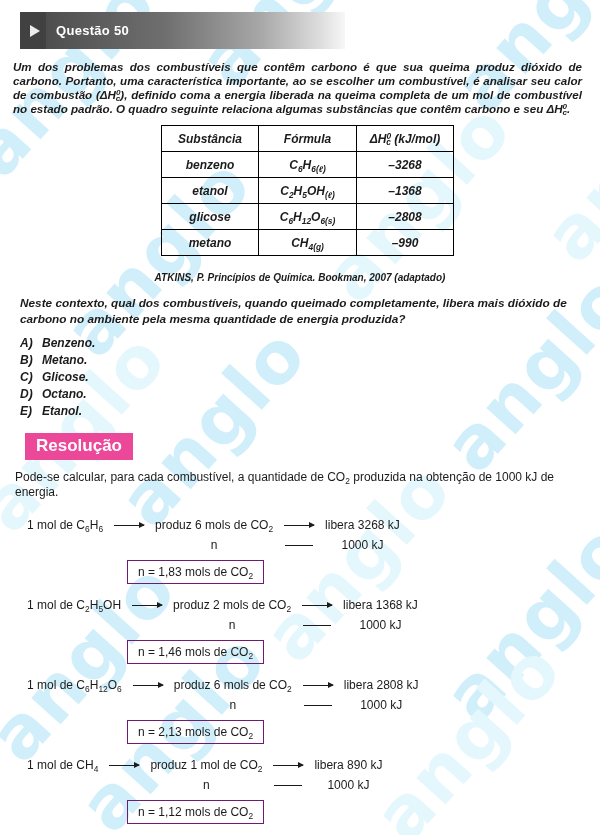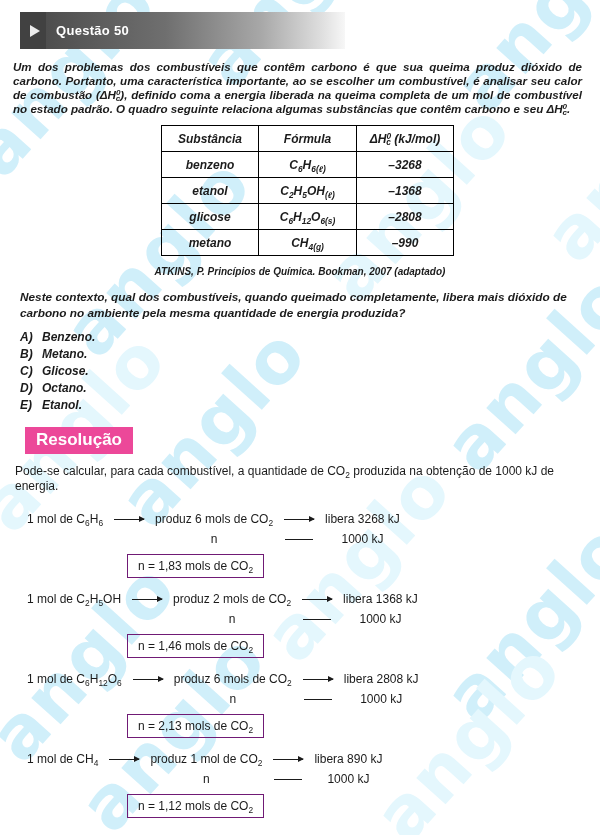--- a/index.html
+++ b/index.html
@@ -43,21 +43,21 @@
   
   .intro{
     margin:11px 8px 0 3px;
     font-size:11.6px;line-height:14px;
     font-weight:bold;font-style:italic;
     text-align:justify;
   }
   .stacksub sub{margin-left:-0.58em;}
 
   
-  .table-wrap{width:278px;margin:9px auto 10px auto;}
+  .table-wrap{width:278px;margin:9px auto 16px auto;}
   table.subst{border-collapse:collapse;table-layout:fixed;width:278px;}
   table.subst td,table.subst th{
     border:1px solid #000;
     font-size:12px;font-style:italic;font-weight:bold;
     text-align:center;vertical-align:middle;
     padding:5px 2px;height:15px;
   }
   .attr-row{display:flex;justify-content:center;width:278px;margin:3px auto 0 auto;}
   .attr{white-space:nowrap;font-size:10px;font-style:italic;font-weight:bold;color:#1b1b1b;}
 

